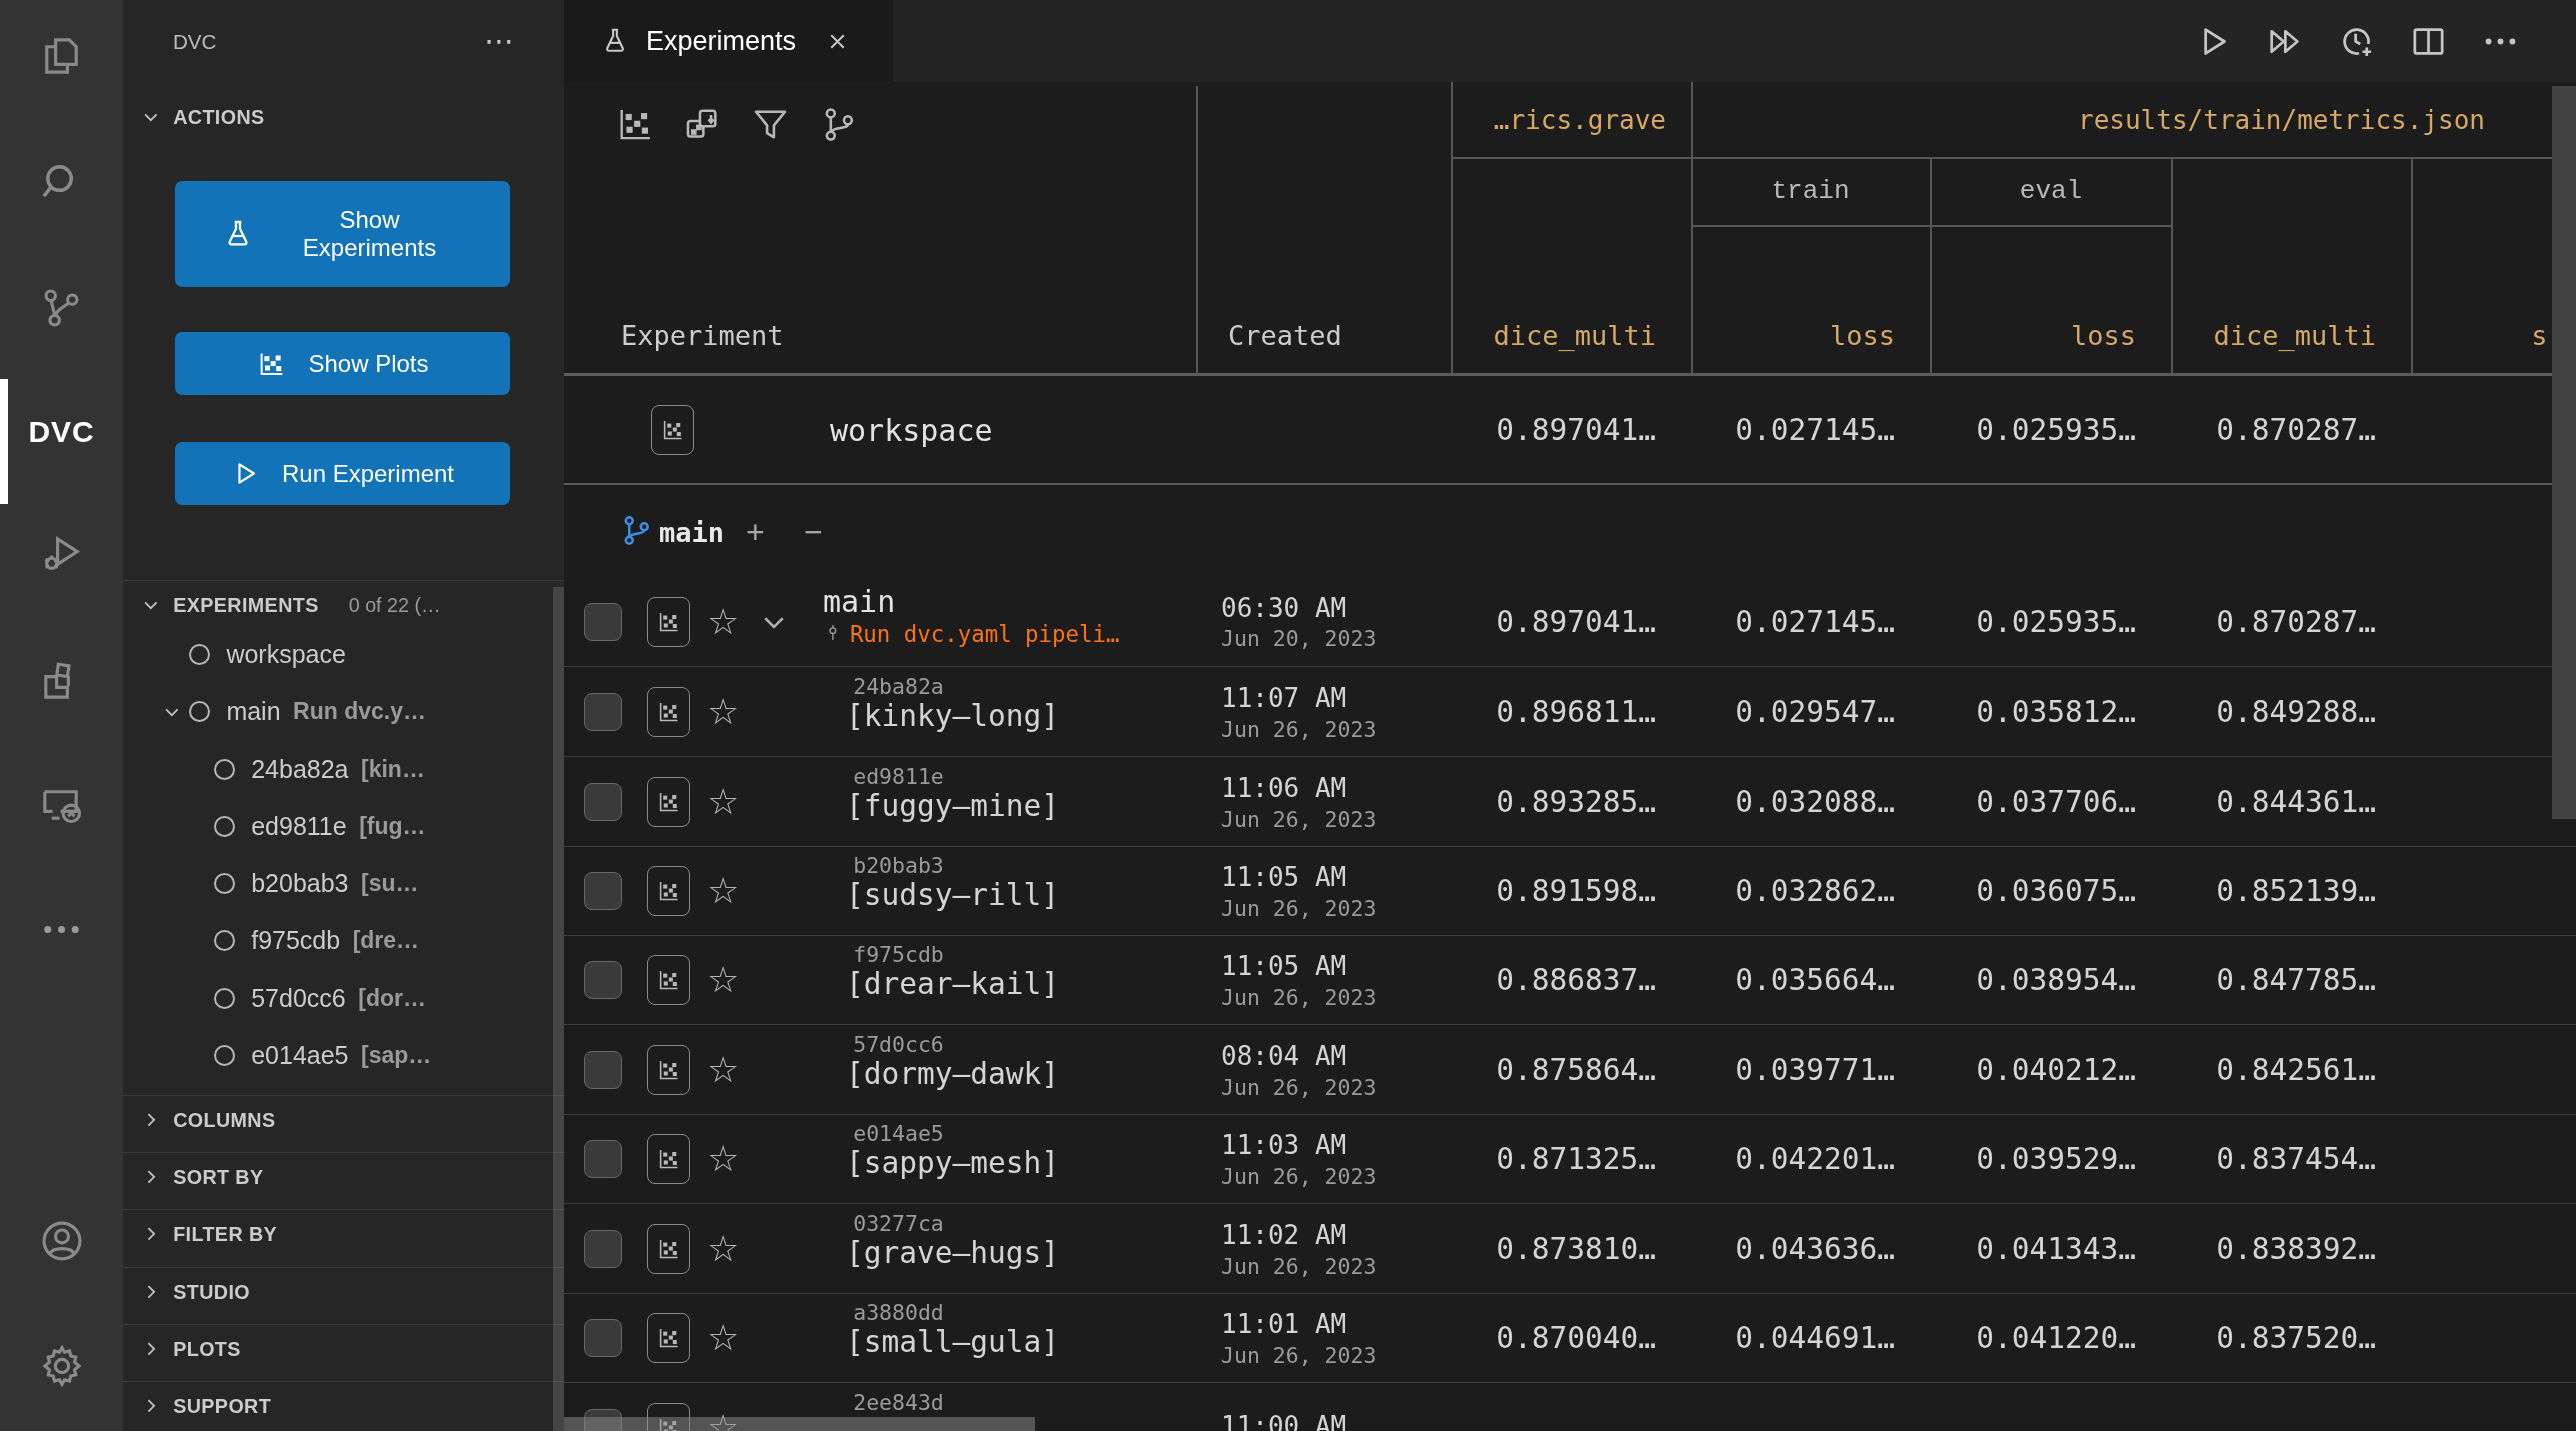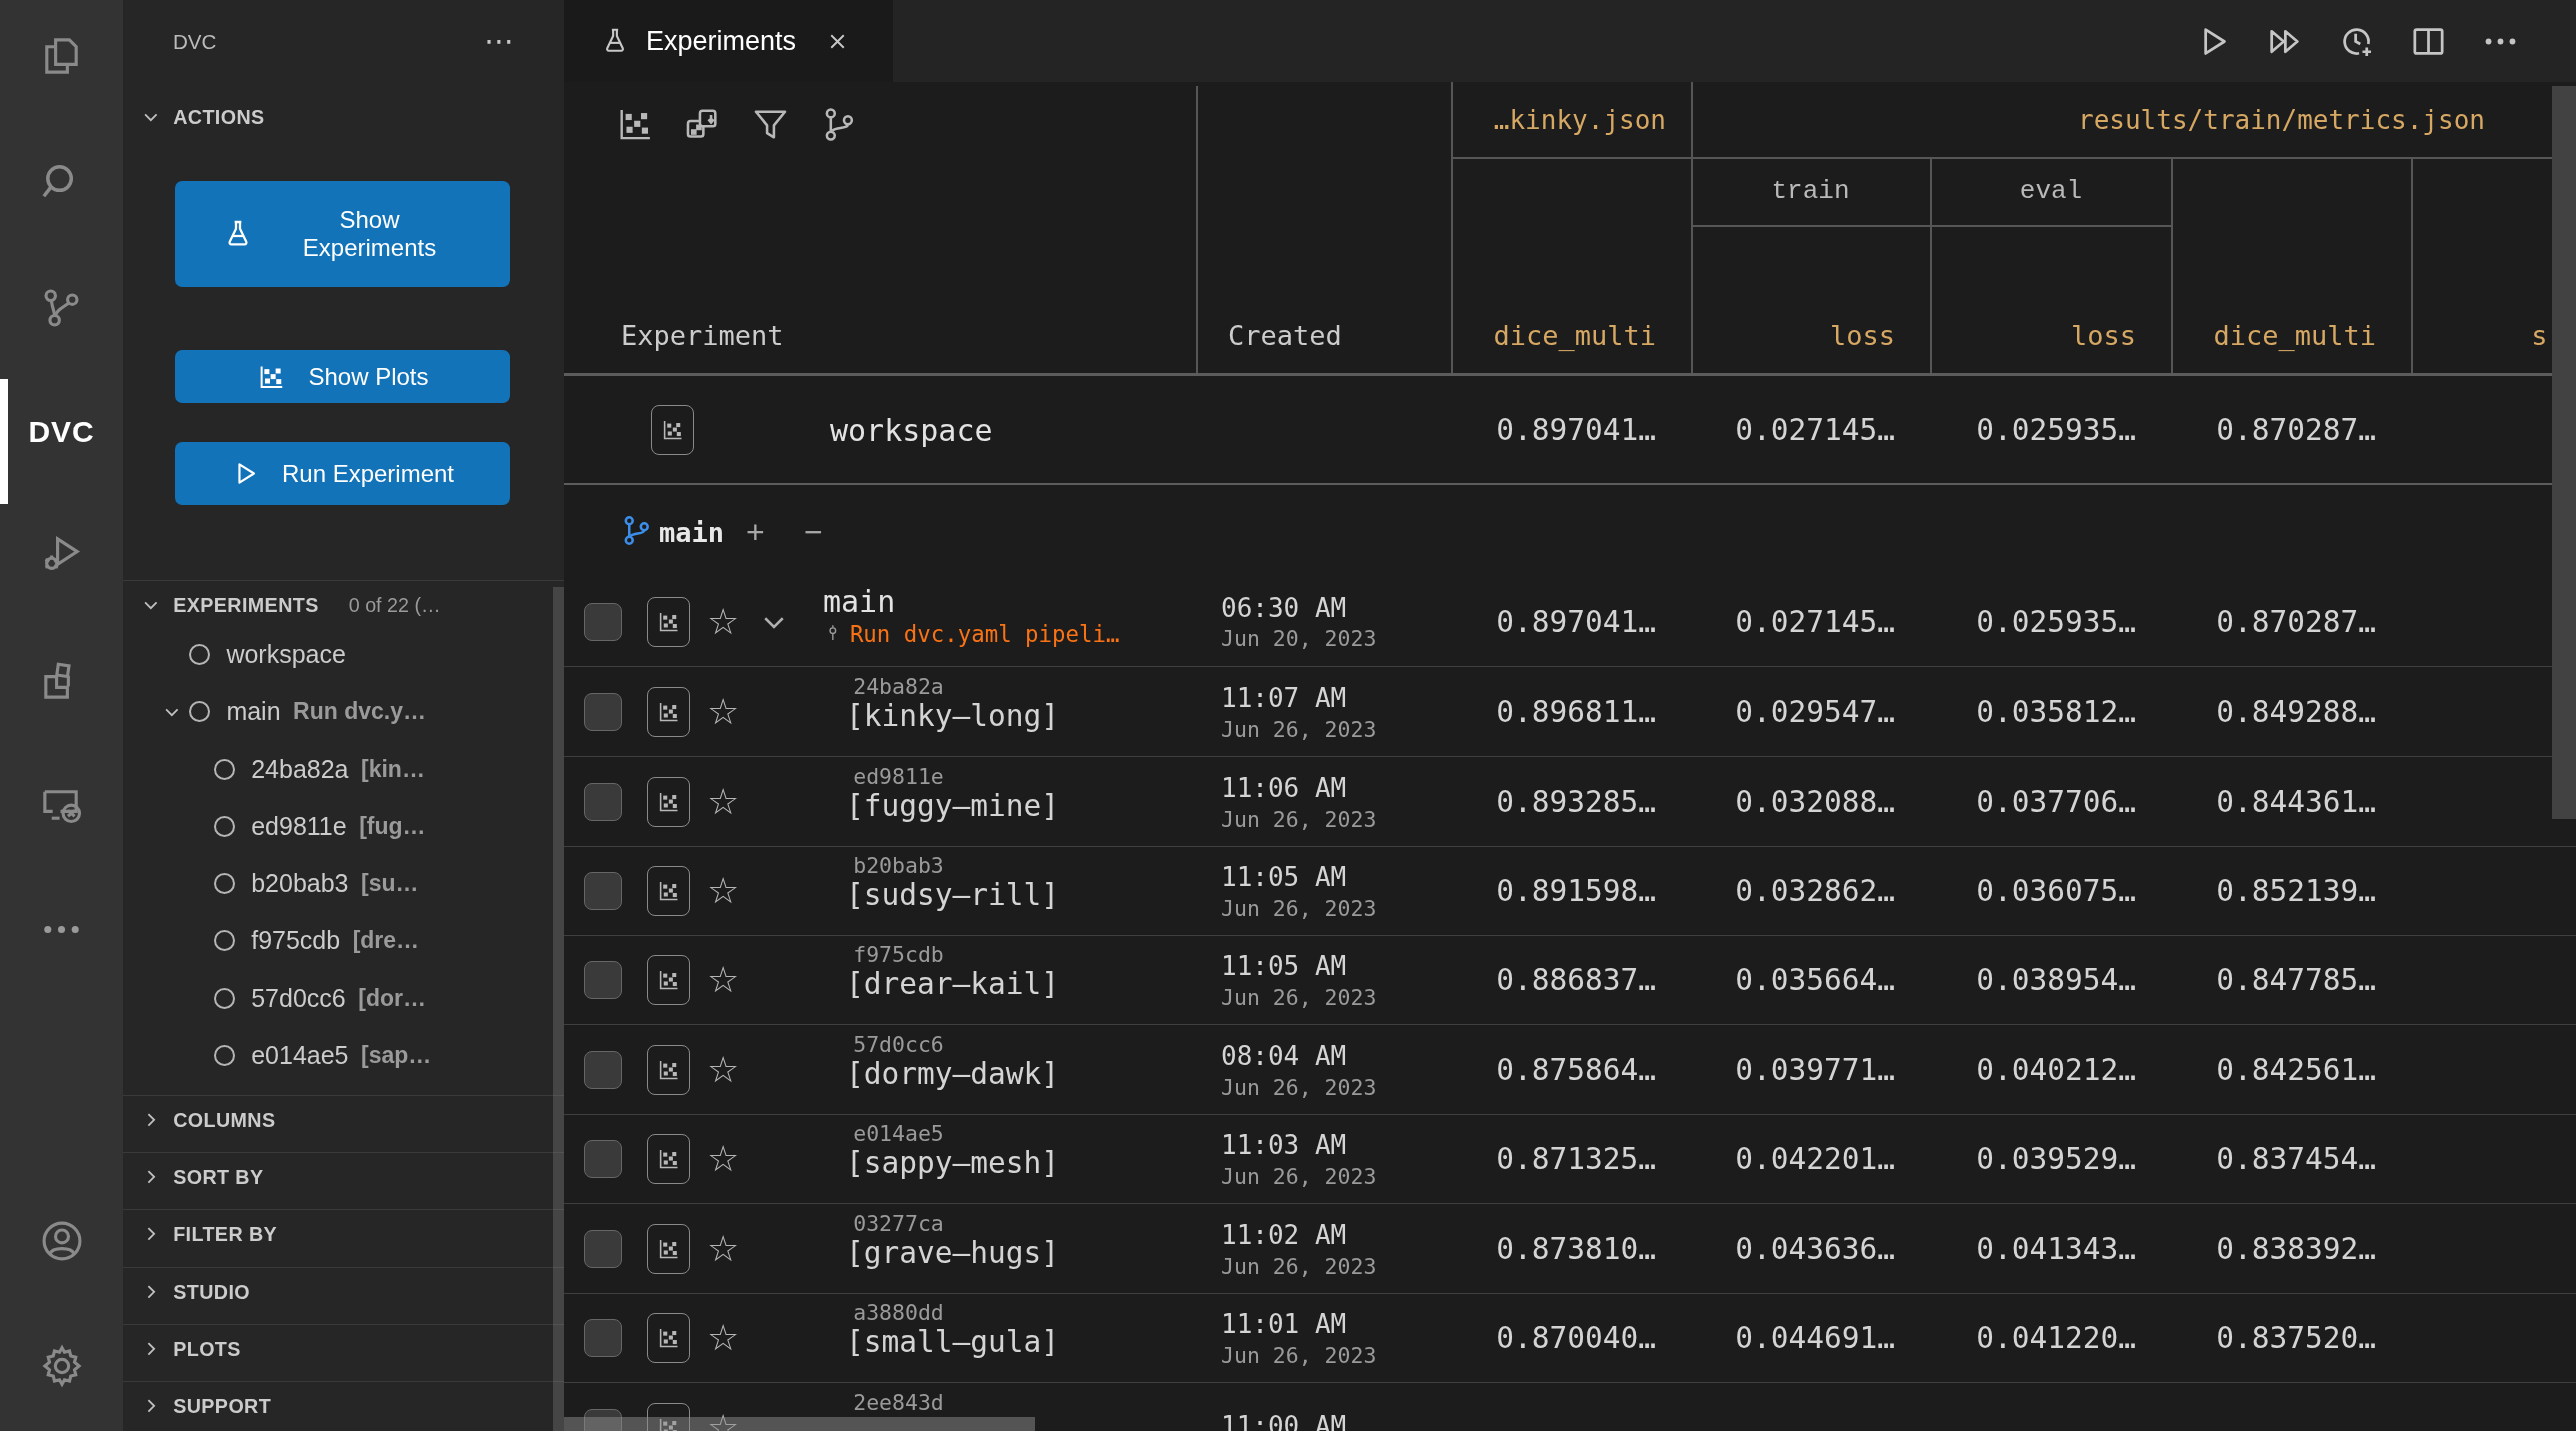--- a/index.html
+++ b/index.html
@@ -186,21 +186,21 @@
 
     <div class="side-btn" style="top:181px;height:106px;flex-direction:row">
       <span>
         <svg width="32" height="32" viewBox="0 0 24 24" fill="none" stroke="#ffffff" stroke-width="1.7">
           <path d="M9.5 3 h5 M10.5 3 v5 L5.8 17.8 a1.4 1.4 0 0 0 1.3 2 h9.8 a1.4 1.4 0 0 0 1.3 -2 L13.5 8 V3"></path>
           <path d="M8 13.5 h8"></path>
           </svg>
         </span>
       <span style="width:188px">Show Experiments</span>
     </div>
-    <div class="side-btn" style="top:350px;height:53px">
+    <div class="side-btn" style="top:332px;height:63px">
       <span>
         <svg width="30" height="30" viewBox="0 0 24 24" fill="#ffffff" stroke="#ffffff" stroke-width="1.6">
           <path d="M4.5 3.5 V20 H21" fill="none"></path>
           <rect x="7.5" y="6.5" width="2.4" height="2.4"></rect>
             <rect x="12.5" y="10.5" width="2.4" height="2.4"></rect>
           <rect x="8" y="14" width="2.4" height="2.4"></rect>
             <rect x="16.5" y="6" width="2.4" height="2.4"></rect>
           <rect x="17" y="14.5" width="2.4" height="2.4"></rect>
           </svg>
         </span>
@@ -449,21 +449,21 @@
     <div class="vline" style="left:632px;top:86px;height:287px"></div>
     <div class="vline" style="left:887px;top:82px;height:291px"></div>
     <div class="vline" style="left:1127px;top:82px;height:291px"></div>
     <div class="vline" style="left:1366px;top:157px;height:216px"></div>
     <div class="vline" style="left:1607px;top:157px;height:216px"></div>
     <div class="vline" style="left:1847px;top:157px;height:216px"></div>
     <div class="hline" style="left:887px;top:157px;width:1125px"></div>
     <div class="hline" style="left:1127px;top:225px;width:480px"></div>
     <div id="hdr-bottom"></div>
 
-    <div class="hcell mono gold right" style="left:887px;top:82px;width:215px;height:75px">…kinky.json</div>
+    <div class="hcell mono gold right" style="left:887px;top:82px;width:215px;height:75px">…rics.grave</div>
     <div class="hcell mono gold right" style="left:1100px;top:82px;width:821px;height:75px">results/train/metrics.json</div>
     <div class="hcell mono center" style="left:1127px;top:157px;width:239px;height:68px;color:#b9b9b9">train</div>
     <div class="hcell mono center" style="left:1366px;top:157px;width:242px;height:68px;color:#b9b9b9">eval</div>
 
     <div class="colhead mono" style="left:57px">Experiment</div>
     <div class="colhead mono" style="left:664px">Created</div>
     <div class="colhead mono gold c1" style="position:absolute;text-align:right">dice_multi</div>
     <div class="colhead mono gold c2" style="position:absolute;text-align:right">loss</div>
     <div class="colhead mono gold c3" style="position:absolute;text-align:right">loss</div>
     <div class="colhead mono gold c4" style="position:absolute;text-align:right">dice_multi</div>

